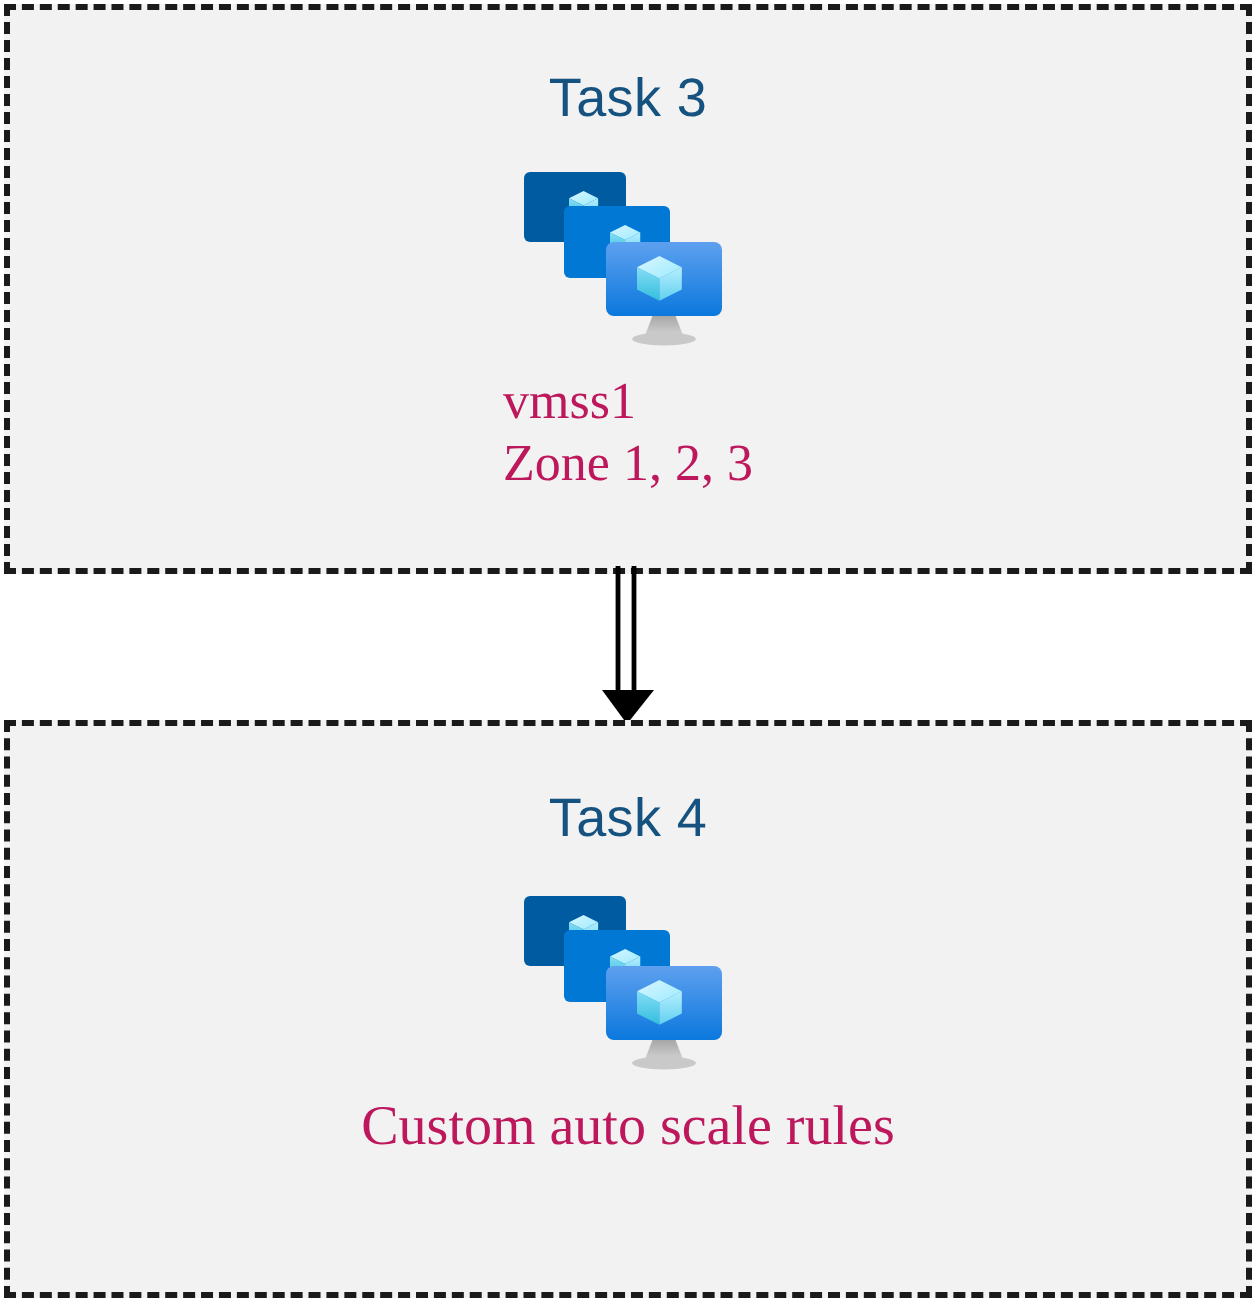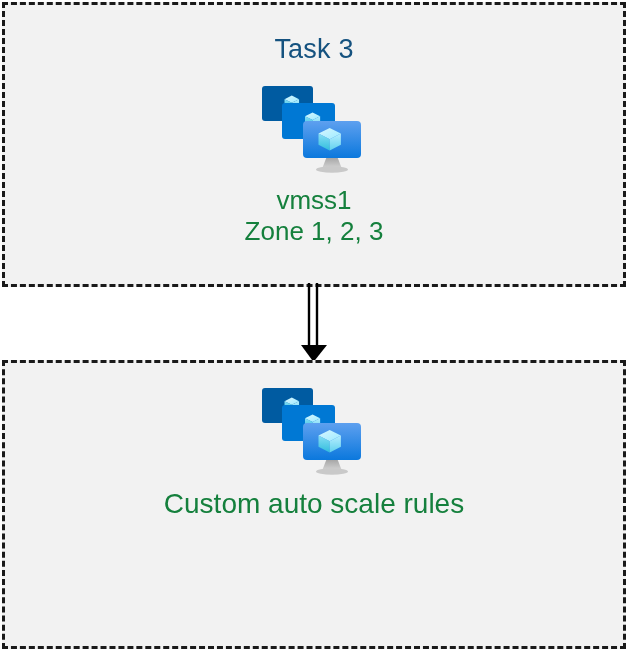--- a/index.html
+++ b/index.html
@@ -64,25 +64,25 @@
   .icon-wrap {
     position: relative;
     width: 110px;
     height: 92px;
   }
 
   #box-task3 .icon-wrap { margin-top: 19px; }
   #box-task4 .icon-wrap { margin-top: 21px; }
 
   .caption {
-    color: #15803d;
-    text-align: center;
+    color: #be185d;
     font-size: 26px;
     line-height: 31px;
     white-space: pre-line;
+    font-family: Liberation Serif, serif;
   }
 
   #box-task3 .caption { margin-top: 11px; font-size: 26px; }
   #box-task4 .caption { margin-top: 12px; font-size: 28px; }
 
   
   .connector {
     position: absolute;
     left: 296px;
     top: 283px;
@@ -164,20 +164,21 @@
 Zone 1, 2, 3</div>
   </div>
 
   <svg class="connector" viewBox="0 0 36 80" xmlns="http://www.w3.org/2000/svg">
     <line x1="13" y1="0" x2="13" y2="64" stroke="#000000" stroke-width="2.4"></line>
     <line x1="21" y1="0" x2="21" y2="64" stroke="#000000" stroke-width="2.4"></line>
     <polygon points="5,62 31,62 17.5,79" fill="#000000"></polygon>
   </svg>
 
   <div class="task-box" id="box-task4">
+    <div class="task-title">Task 4</div>
 
     <div class="icon-wrap">
       <svg class="vmss-svg" viewBox="0 0 110 92" xmlns="http://www.w3.org/2000/svg">
         <defs>
           <linearGradient id="frontGradB" x1="0.5" y1="0" x2="0.5" y2="1">
             <stop offset="0" stop-color="#5EA0EF"></stop>
             <stop offset="1" stop-color="#0B78DD"></stop>
           </linearGradient>
           <linearGradient id="standGradB" x1="0.5" y1="0" x2="0.5" y2="1">
             <stop offset="0" stop-color="#9E9E9E"></stop>

